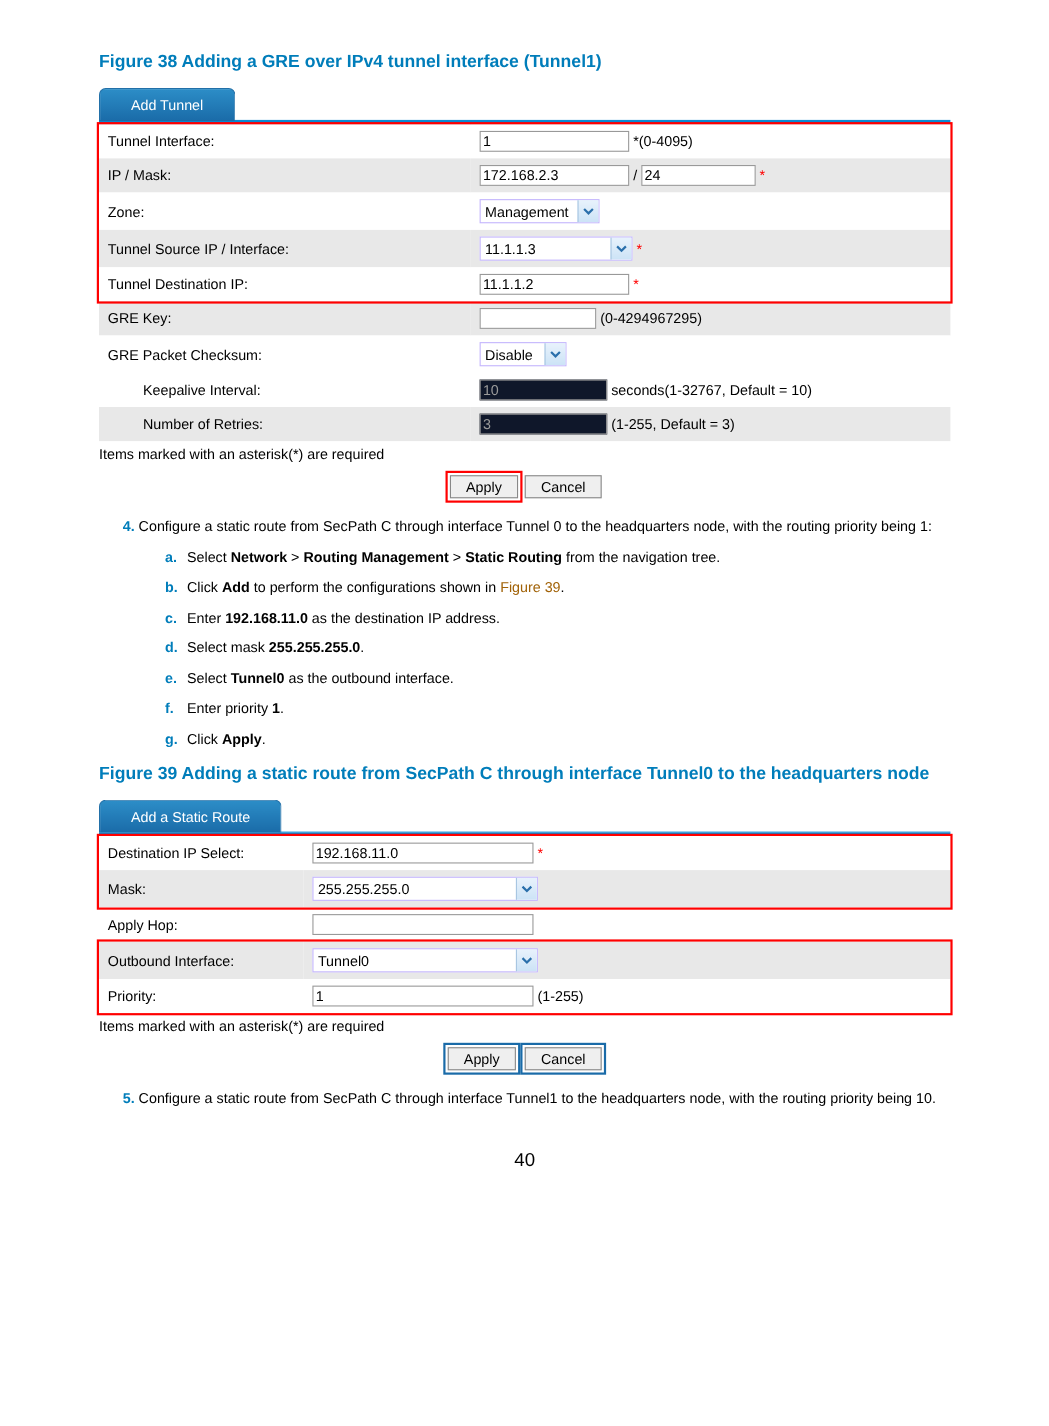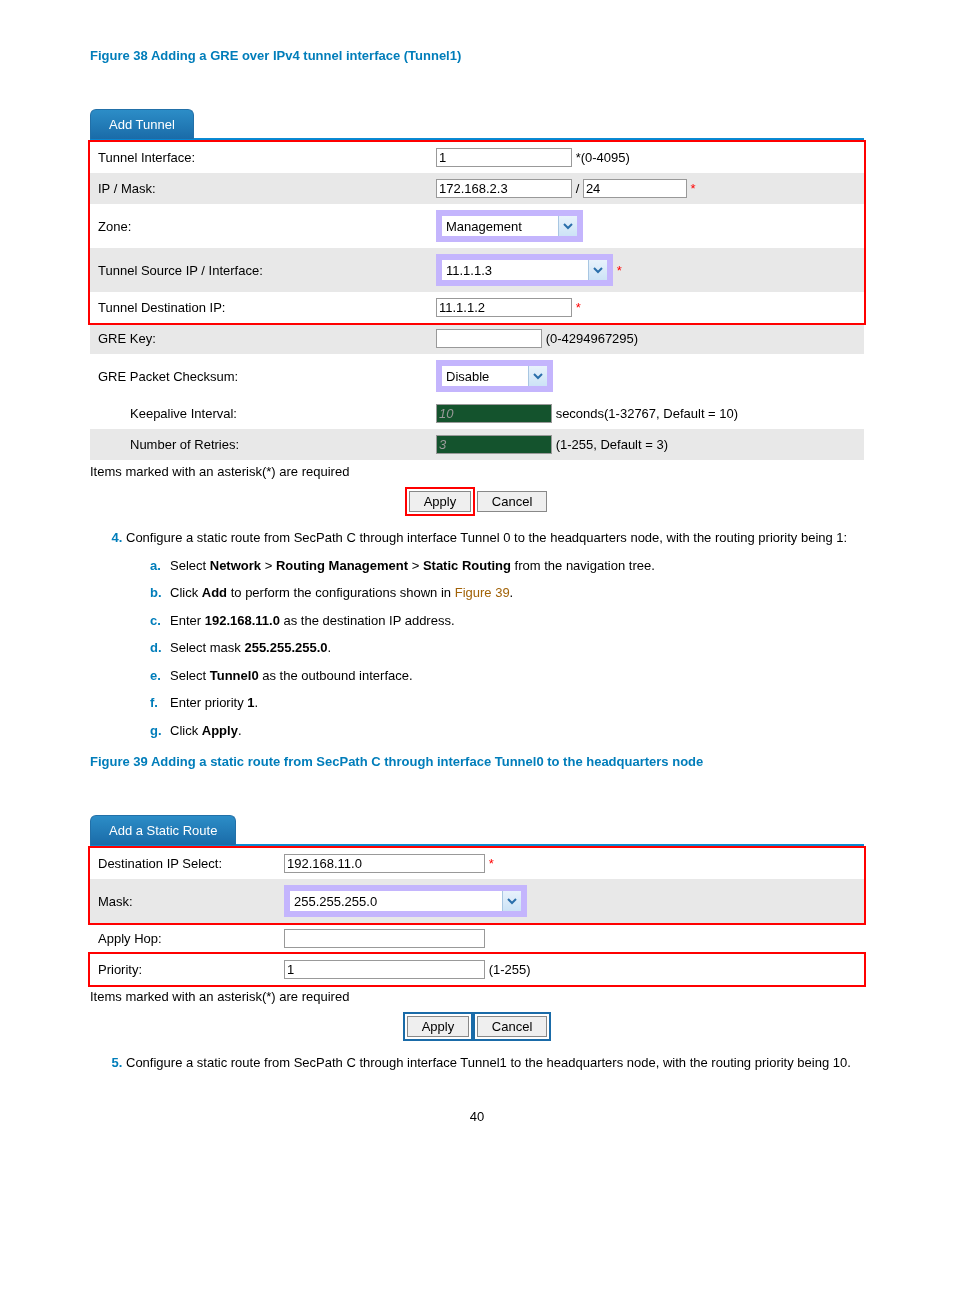--- a/index.html
+++ b/index.html
@@ -8,38 +8,37 @@
     margin: 0;
     padding: 40px 90px;
     width: 954px;
     box-sizing: border-box;
     color: #000;
     background: #fff;
   }
   .figure-title {
     color: #007dba;
     font-weight: bold;
-    font-size: 13px;
+    font-size: 16px;
     margin: 8px 0 14px 0;
   }
   .tab-container {
     margin-top: 6px;
   }
   .tab-header {
     display: inline-block;
     background: linear-gradient(to bottom, #2c8dc7, #1a6ba8);
     color: #fff;
-    padding: 7px 18px;
+    padding: 7px 28px;
     border-radius: 6px 6px 0 0;
     font-size: 13px;
     border: 1px solid #2270a8;
     border-bottom: none;
     position: relative;
     z-index: 2;
-    margin-top: 32px;
   }
   .tab-line {
     height: 3px;
     background: linear-gradient(to bottom, #0a8bd5, #0570b0);
     margin-top: -1px;
     border-top: 1px solid #0a8bd5;
   }
   table.form-table {
     width: 100%;
     border-collapse: collapse;
@@ -53,21 +52,21 @@
   }
   table.form-table td.label { width: 290px; }
   table.form-table td.label-indent { padding-left: 40px; }
   input.field, select.field-sel {
     border: 1px solid #999;
     font-size: 13px;
     padding: 1px 2px;
     font-family: Arial, sans-serif;
     background: #fff;
   }
-  input.field[disabled] { color: #999; background: #14532d; font-style: italic; }
+  input.field[disabled] { color: #999; background: #0f172a; }
   .req { color: red; }
   .link { color: #a16207; text-decoration: none; }
   .hint { color: #000; }
   .required-note {
     font-size: 13px;
     margin-top: 4px;
   }
   .btn-row {
     text-align: center;
     margin-top: 10px;
@@ -86,24 +85,23 @@
     padding: 2px;
   }
   .blue-btn-wrap {
     display: inline-block;
     outline: 2px solid #1a6ba8;
     padding: 2px;
   }
   .sel-wrap {
     display: inline-flex;
     align-items: stretch;
-    border: 6px solid #c4b5fd;
+    border: 1px solid #c4b5fd;
     background: #fff;
     height: 20px;
-    gap: 28px;
   }
   .sel-wrap .val {
     padding: 0 4px;
     display: inline-flex;
     align-items: center;
     font-size: 13px;
     min-width: 80px;
   }
   .sel-arrow {
     width: 18px;
@@ -138,21 +136,21 @@
   }
   ol.substeps > li .sub-marker {
     position: absolute;
     left: 0;
     color: #007dba;
     font-weight: bold;
   }
   .page-num {
     text-align: center;
     margin-top: 36px;
-    font-size: 13px;
+    font-size: 17px;
   }
   .section2 { margin-top: 14px; }
   .red-group { outline: 2px solid red; }
 </style>
 </head>
 <body>
 
 <div class="figure-title">Figure 38 Adding a GRE over IPv4 tunnel interface (Tunnel1)</div>
 
 <div class="tab-container">
@@ -316,20 +314,33 @@
     </tbody>
     <tbody>
         <tr class="norm">
       <td class="label" style="width:170px">Apply Hop:</td>
       <td>
         <input class="field" style="width: 195px;" value="">
       </td>
     </tr>
     </tbody>
       <tbody class="red-group">
+    <tr class="alt">
+      <td class="label" style="width:170px">Outbound Interface:</td>
+      <td>
+        <span class="sel-wrap">
+          <span class="val" style="min-width:176px">Tunnel0</span>
+          <span class="sel-arrow">
+                <svg viewBox="0 0 10 10">
+                  <path d="M1 3 L5 7 L9 3" fill="none" stroke="#2a6fab" stroke-width="2"></path>
+                </svg>
+              </span>
+        </span>
+      </td>
+    </tr>
     <tr class="norm">
       <td class="label" style="width:170px">Priority:</td>
       <td>
         <input class="field" style="width: 195px;" value="1">
         <span class="hint">(1-255)</span>
       </td>
     </tr>
     </tbody>
   </table>
   <div class="required-note">Items marked with an asterisk(*) are required</div>

